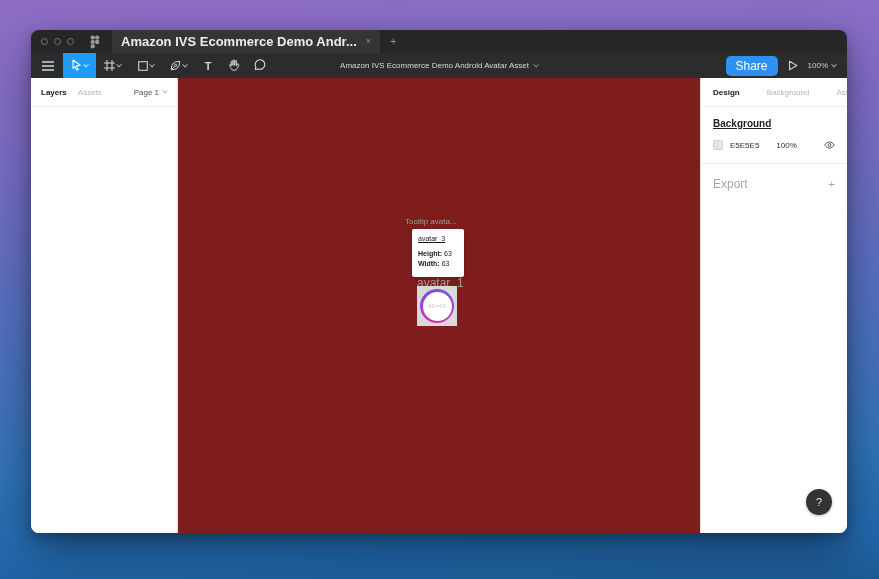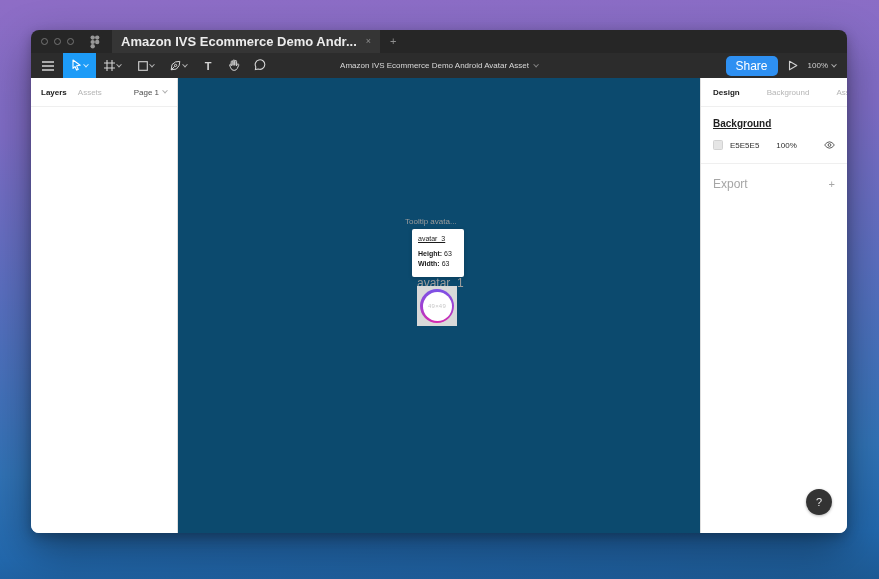--- a/index.html
+++ b/index.html
@@ -54,21 +54,21 @@
   .rp-section { padding: 11px 12px 13px; border-bottom: 1px solid #efefef; }
   .rp-sec-title { font-size: 10px; font-weight: bold; color: #1f1f1f; text-decoration: underline; }
   .bg-row { display: flex; align-items: center; margin-top: 11px; font-size: 8px; color: #2e2e2e; }
   .swatch { width: 10px; height: 10px; background: #e5e5e5; border: 1px solid #d2d2d2; border-radius: 1.5px; margin-right: 7px; }
   .bg-opacity { margin-left: 17px; }
   .eye { margin-left: auto; display: flex; color: #4a4a4a; }
   .export-row { display: flex; align-items: center; padding: 13px 12px; }
   .export-title { font-size: 12px; color: #a6a6a6; }
   .export-add { margin-left: auto; color: #a6a6a6; font-size: 11px; line-height: 1; }
   
-  .canvas { flex: 1; position: relative; background: #0c4a6e; overflow: hidden; }
+  .canvas { flex: 1; position: relative; background: #7f1d1d; overflow: hidden; }
   .frame-label { position: absolute; left: 227px; top: 139px; font-size: 8px; color: #9c9c9c; white-space: nowrap; }
   .tooltip-box { position: absolute; left: 234px; top: 151px; width: 52px; height: 48px; background: #fff; border-radius: 2px; box-shadow: 0 1px 4px rgba(0,0,0,.18); padding: 6px 6px 0; }
   .tooltip-link { font-size: 7px; color: #1a1a1a; text-decoration: underline; }
   .tooltip-dims { margin-top: 7px; font-size: 7px; color: #1a1a1a; line-height: 1.45; }
   .tooltip-dims b { font-weight: bold; }
   .avatar-label { position: absolute; left: 239px; top: 198px; font-size: 12px; color: #9c9c9c; }
   .avatar-frame { position: absolute; left: 239px; top: 208px; width: 40px; height: 40px; background: #d9d9d9; display: flex; align-items: center; justify-content: center; }
   .avatar-ring { width: 34px; height: 34px; border-radius: 50%; background: linear-gradient(180deg, #7b52e6 0%, #a33fd0 55%, #d629ae 100%); display: flex; align-items: center; justify-content: center; }
   .avatar-inner { width: 29px; height: 29px; border-radius: 50%; background: #fff; display: flex; align-items: center; justify-content: center; }
   .avatar-size { font-size: 6px; color: #c8c8c8; letter-spacing: .2px; }

